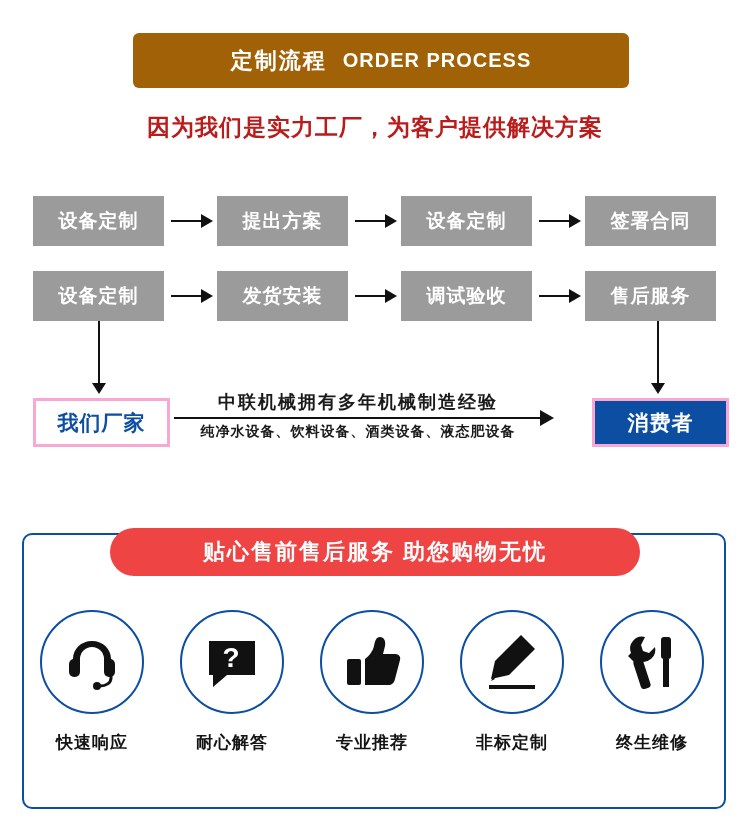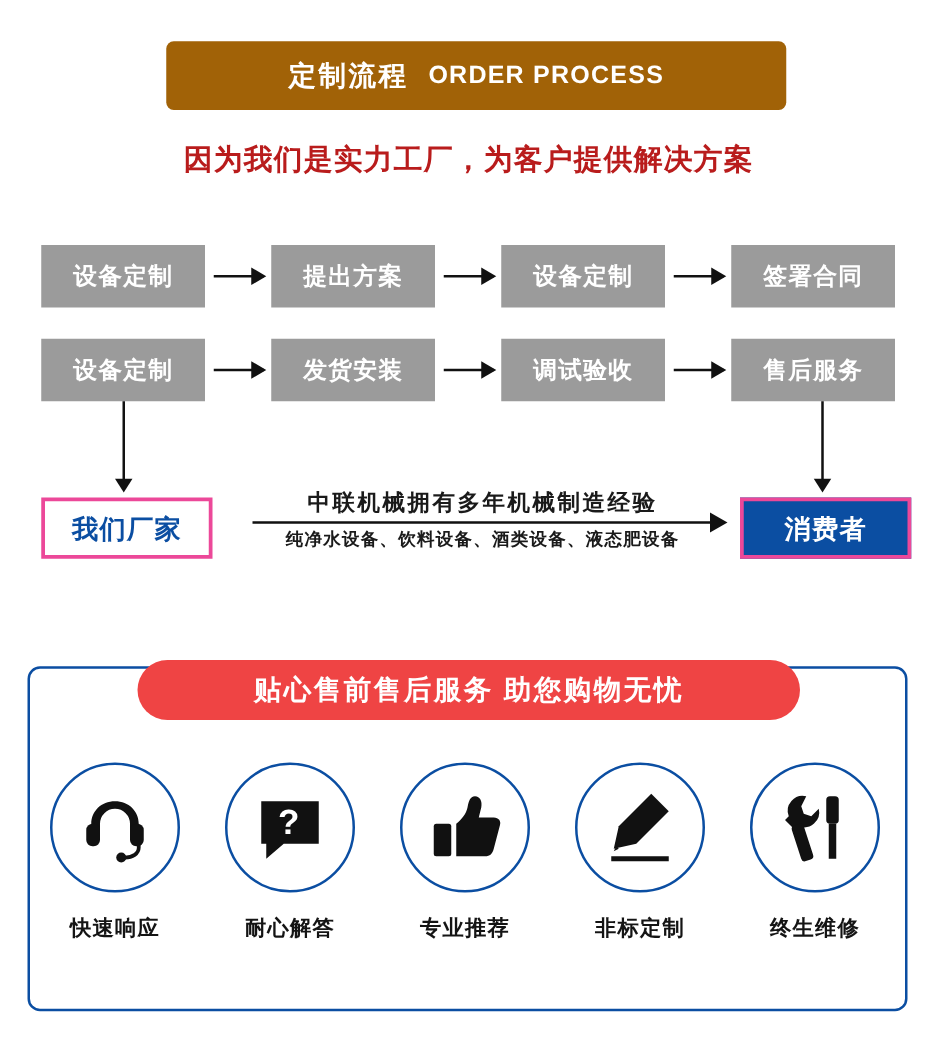--- a/index.html
+++ b/index.html
@@ -135,21 +135,21 @@
     border-top: 11px solid #111;
   }
   .arrow-down.left { left: 92px; top: 383px; }
   .arrow-down.right { left: 651px; top: 383px; }
 
   
   .blue-box {
     position: absolute;
     height: 43px;
     background: #0b4ea2;
-    border: 3px solid #ec4899;
+    border: 3px solid #f9a8d4;
     display: flex;
     align-items: center;
     justify-content: center;
     color: #ffffff;
     font-size: 21px;
     font-weight: bold;
     letter-spacing: 1px;
   }
   .blue-box.factory {
     left: 33px;
@@ -159,21 +159,21 @@
     color: #0b4ea2;
   }
   .blue-box.consumer {
     left: 592px;
     top: 398px;
     width: 131px;
   }
 
   .mid-arrow-wrap {
     position: absolute;
-    left: 196px;
+    left: 168px;
     top: 390px;
     width: 400px;
     height: 70px;
   }
   .mid-text-top {
     position: absolute;
     left: 0;
     top: 0;
     width: 380px;
     text-align: center;

